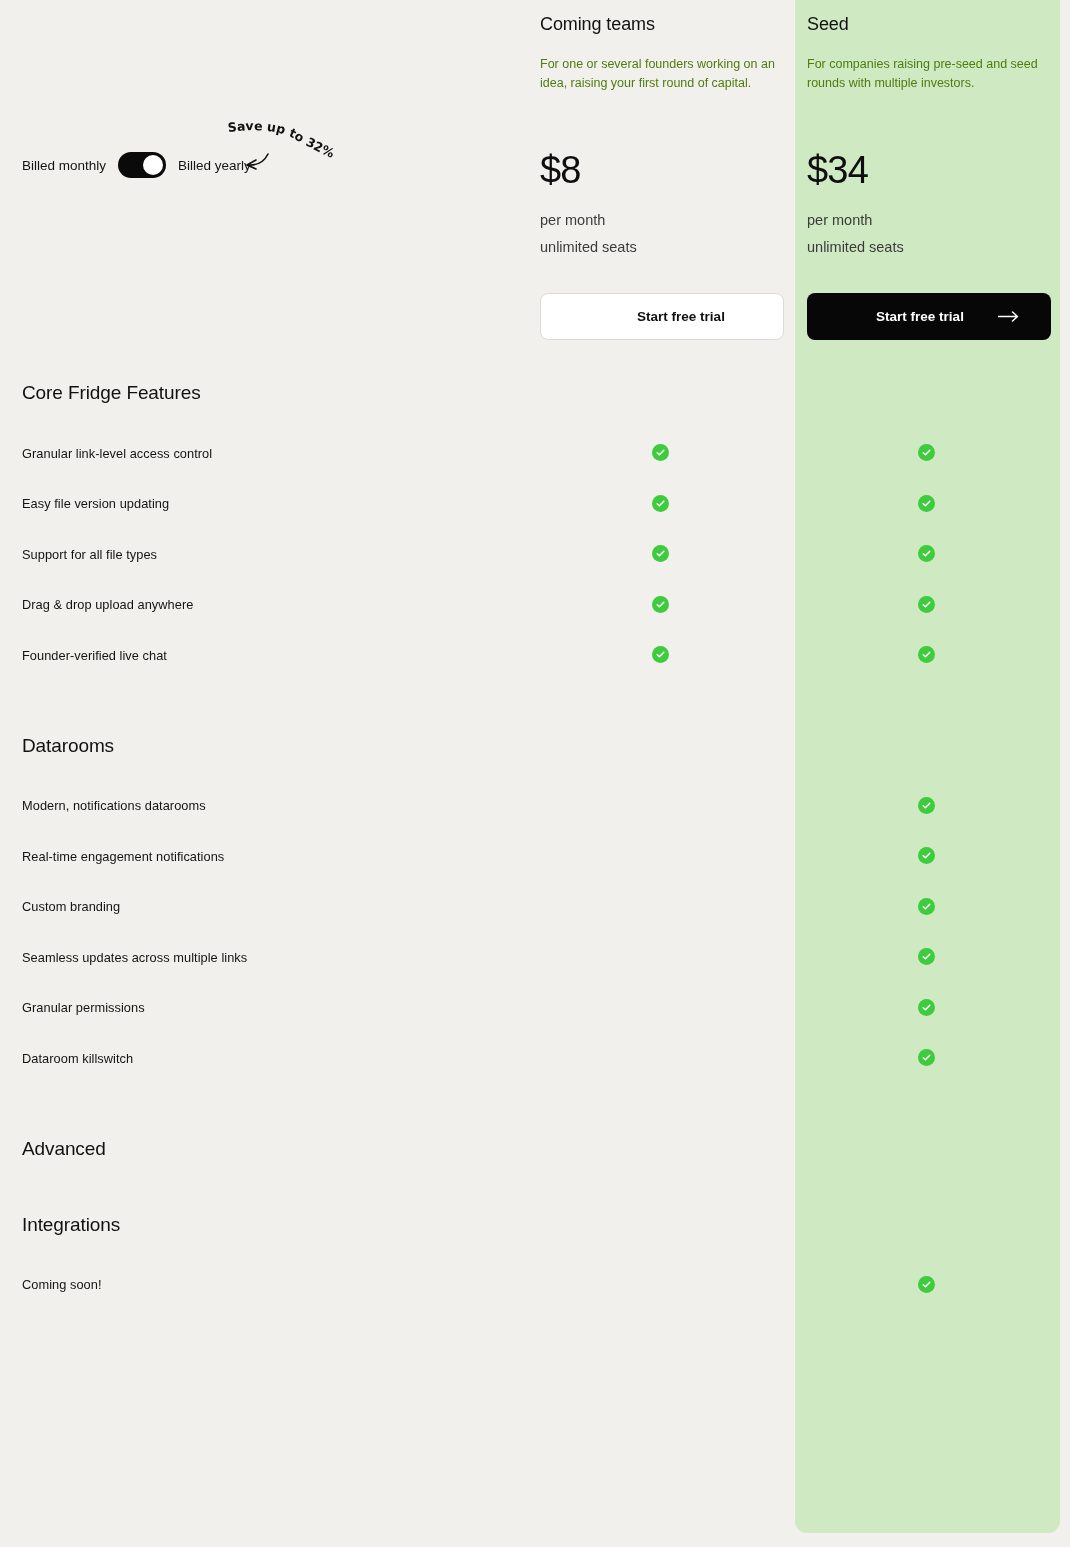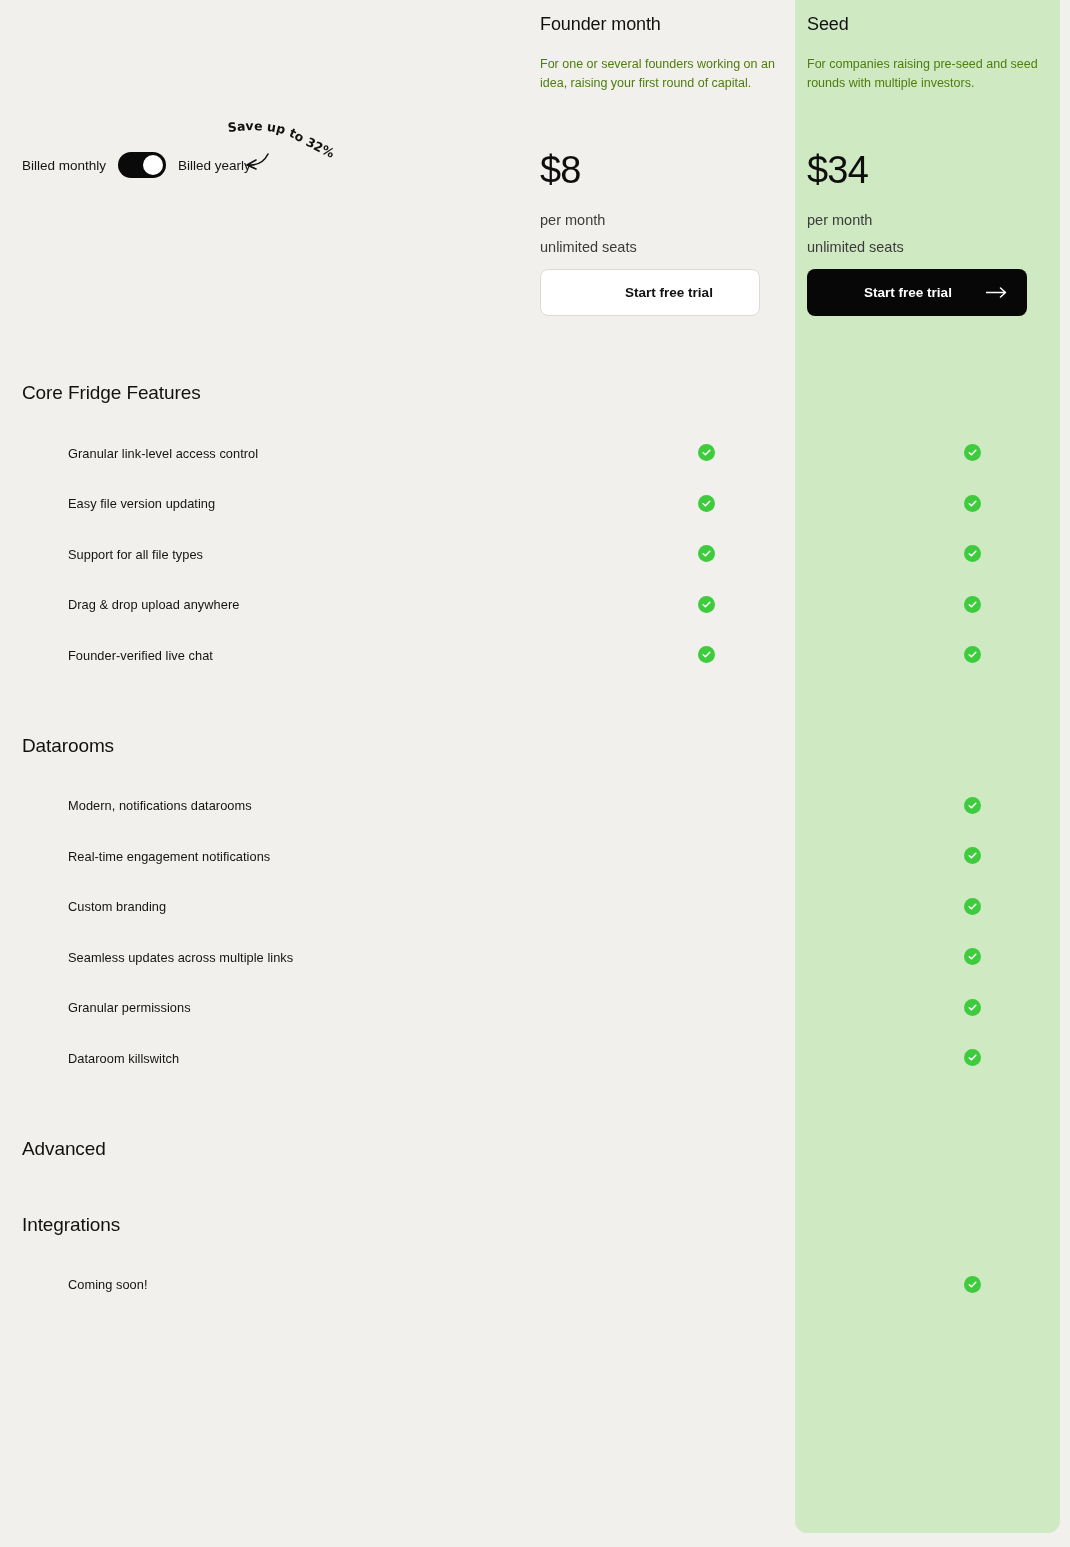--- a/index.html
+++ b/index.html
@@ -129,22 +129,22 @@
     line-height: 42px;
   }
   .plan-meta {
     margin-top: 16px;
     font-size: 14.5px;
     line-height: 27px;
     color: #3b3b3b;
   }
 
   .cta {
-    margin-top: 8px;
-    width: 220px;
+    margin-top: 32px;
+    width: 244px;
     height: 47px;
     border-radius: 8px;
     display: flex;
     align-items: center;
     justify-content: center;
     gap: 34px;
     font-size: 13.5px;
     font-weight: 700;
     cursor: pointer;
     border: none;
@@ -170,21 +170,21 @@
     width: 955px;
     z-index: 2;
   }
   .group-title {
     font-size: 19px;
     font-weight: 400;
     color: #111111;
     padding-left: 22px;
     letter-spacing: -0.1px;
   }
-  .group-rows { margin-top: 24px; padding-left: 46px; }
+  .group-rows { margin-top: 24px; }
   .group + .group { margin-top: 54px; }
 
   .frow {
     position: relative;
     height: 50.5px;
     display: flex;
     align-items: center;
   }
   .frow-label {
     padding-left: 22px;
@@ -237,21 +237,21 @@
       </defs>
       <text class="savings-text">
         <textPath href="#noteArc" startOffset="0">Save up to 32%</textPath>
       </text>
       <path d="M 42 36 Q 36 48 22 47" stroke="#111111" stroke-width="1.6" fill="none" stroke-linecap="round"></path>
       <path d="M 30 42 L 21 47 L 30 51" stroke="#111111" stroke-width="1.6" fill="none" stroke-linecap="round" stroke-linejoin="round"></path>
     </svg>
   </div>
 
   <div class="plan plan-founder">
-    <div class="plan-name">Founder month</div>
+    <div class="plan-name">Coming teams</div>
     <div class="plan-desc">For one or several founders working on an idea, raising your first round of capital.</div>
     <div class="plan-price">$8</div>
     <div class="plan-meta">
       <div>per month</div>
       <div>unlimited seats</div>
     </div>
     <button class="cta cta-light">
       <span>Start free trial</span>
     </button>
   </div>

